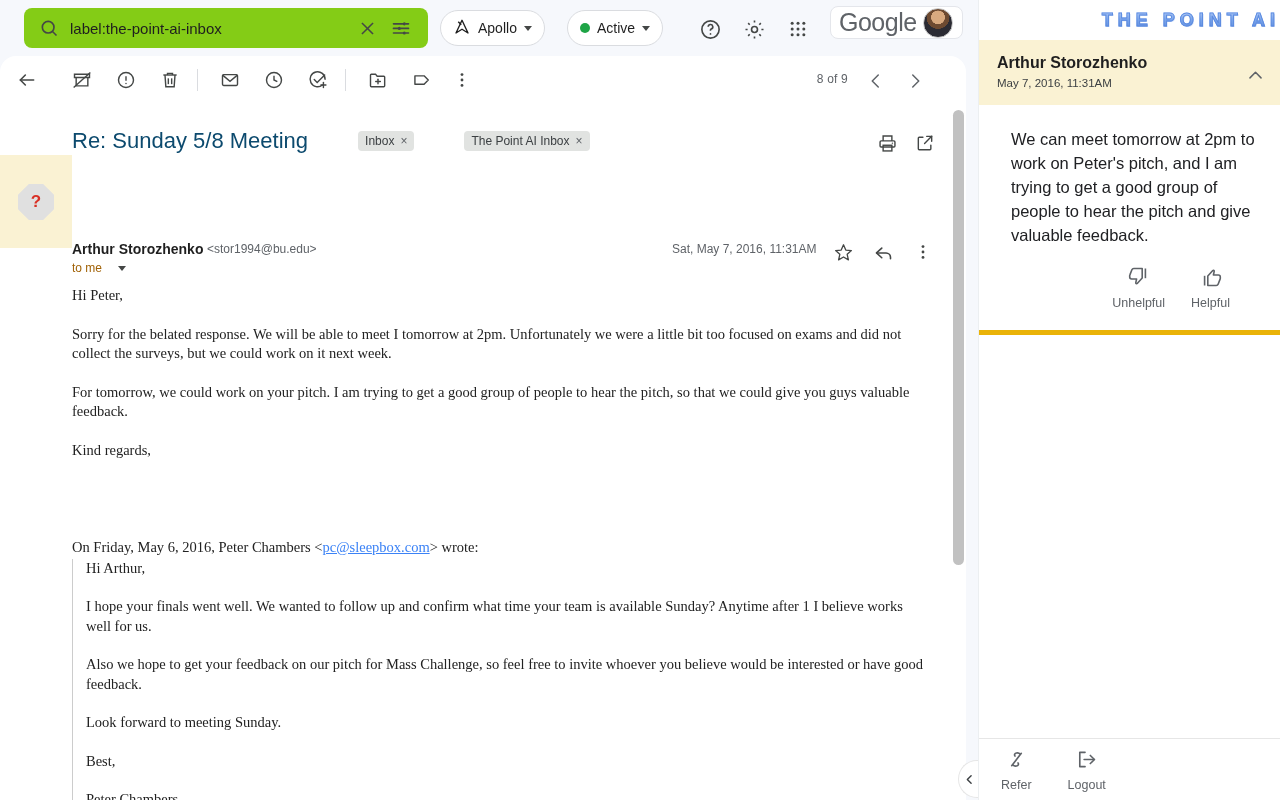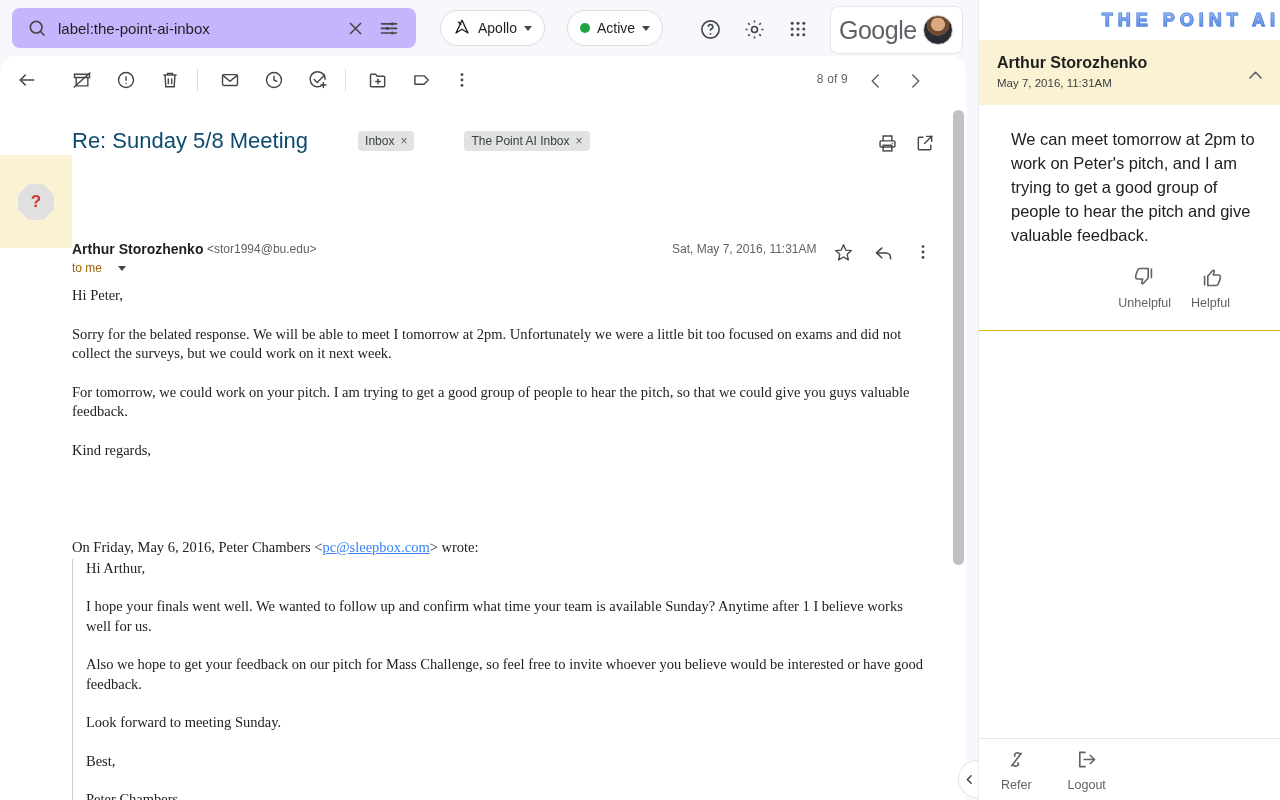--- a/index.html
+++ b/index.html
@@ -15,22 +15,22 @@
     position: absolute; left: 0; top: 0; width: 978px; height: 800px;
     background: #f6f8fc;
   }
 
   
   #topbar {
     position: absolute; left: 0; top: 0; width: 978px; height: 56px;
     background: #f6f8fc; display: flex; align-items: center;
   }
   #search-box {
-    position: absolute; left: 12px; top: 8px; width: 404px; height: 40px;
-    background: #c4b5fd; border-radius: 8px;
+    position: absolute; left: 24px; top: 8px; width: 404px; height: 40px;
+    background: #84cc16; border-radius: 8px;
     display: flex; align-items: center; padding: 0 10px;
   }
   #search-box .sicon { width: 30px; display: flex; justify-content: center; color: #444746; }
   #search-input {
     flex: 1; border: none; outline: none; background: transparent;
     font-family: "Liberation Sans", sans-serif; font-size: 15px; color: #1f1f1f;
     padding-left: 6px;
   }
   .ticon { cursor: pointer; display: flex; align-items: center; justify-content: center; }
 
@@ -41,21 +41,21 @@
     white-space: nowrap;
   }
   #apollo-pill { position: absolute; left: 440px; top: 10px; }
   #status-pill { position: absolute; left: 567px; top: 10px; }
   .dot { width: 10px; height: 10px; border-radius: 50%; background: #1ea446; }
   .caret { width: 0; height: 0; border-left: 4.5px solid transparent;
            border-right: 4.5px solid transparent; border-top: 5px solid #444746; }
   .topicon { position: absolute; top: 16px; width: 26px; height: 26px; color: #444746; }
 
   #account-chip {
-    position: absolute; left: 830px; top: 6px; width: 133px; height: 48px;
+    position: absolute; left: 830px; top: 6px; width: 133px; height: 33px;
     background: #fff; border: 1px solid #e4e6eb; border-radius: 8px;
     display: flex; align-items: center; padding: 0 8px; gap: 6px;
   }
   #google-word { font-family: "Liberation Sans", sans-serif; font-size: 25px;
                  color: #5f6368; letter-spacing: -0.5px; }
   #avatar-photo {
     width: 30px; height: 30px; border-radius: 50%;
     background: radial-gradient(circle at 50% 30%, #d8a97f 0 28%, #6d4a31 29% 47%, #2b2b33 48% 100%);
     border: 1px solid #ccc; flex: none;
   }
@@ -180,28 +180,28 @@
     cursor: pointer;
   }
   #side-sender { font-size: 16px; font-weight: 700; color: #1f1f1f; }
   #side-date { font-size: 11.5px; color: #3c4043; margin-top: 5px; }
   #side-collapse {
     position: absolute; right: 14px; top: 24px; width: 22px; height: 22px;
     display: flex; align-items: center; justify-content: center;
     color: #5f6368; cursor: pointer;
   }
   #side-card {
-    background: #fff; border-bottom: 1px solid #eab308;
+    background: #fff; border-bottom: 5px solid #eab308;
     padding: 22px 24px 16px 32px;
   }
   #summary-text {
     font-size: 16.5px; line-height: 24px; color: #202124;
   }
   #feedback-row {
-    display: flex; justify-content: flex-end; gap: 20px;
+    display: flex; justify-content: flex-end; gap: 26px;
     padding: 18px 26px 4px 0;
   }
   .fb { display: flex; flex-direction: column; align-items: center;
         gap: 3px; cursor: pointer; color: #5f6368; }
   .fb .fblabel { font-size: 12.5px; color: #5f6368; }
   #side-footer {
     position: absolute; left: 0; bottom: 0; width: 302px; height: 62px;
     border-top: 1px solid #e6e6e6; display: flex; align-items: center;
     gap: 36px; padding-left: 22px; background: #fff;
   }

